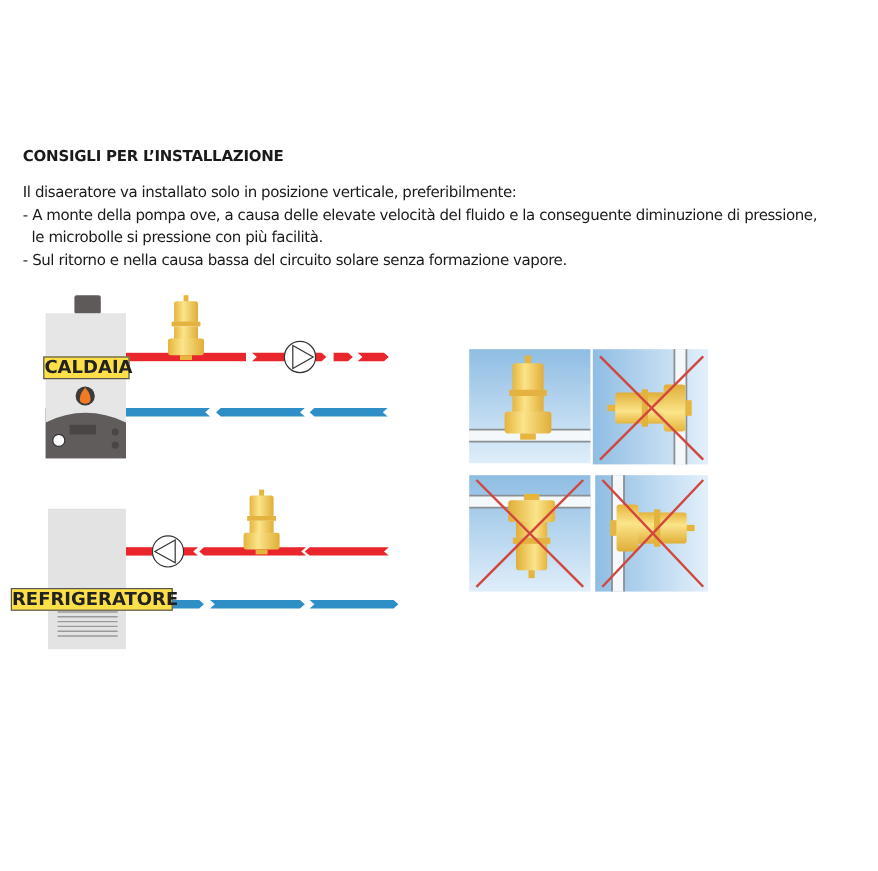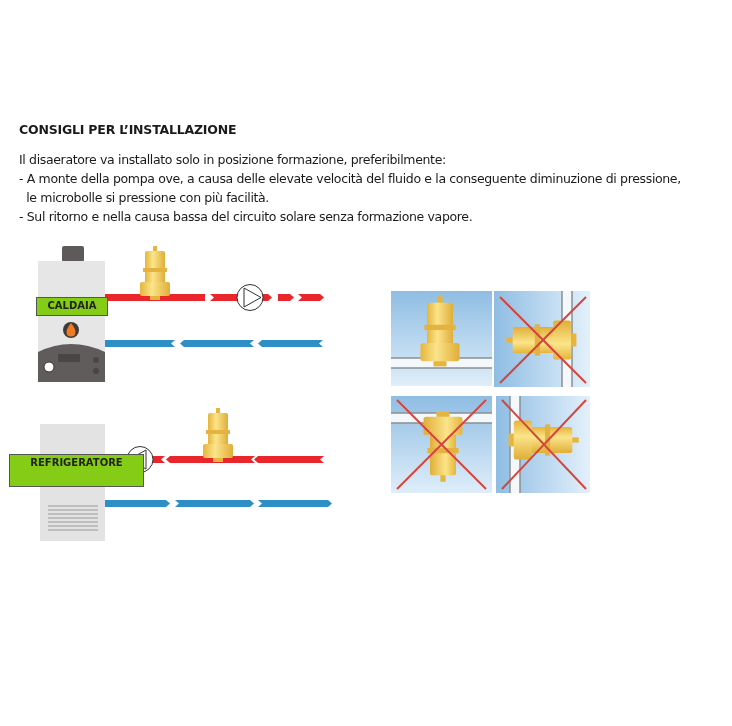--- a/index.html
+++ b/index.html
@@ -1,29 +1,29 @@
 <!DOCTYPE html>
 <html><head>
 <meta charset="utf-8">
 <style>
   html, body { margin:0; padding:0; background:#ffffff; }
   body { width:732px; height:726px; position:relative; overflow:hidden;
          font-family:"DejaVu Sans", sans-serif; color:#1a1a1a; }
   .abs { position:absolute; }
   .heading { left:19px; top:122px; font-size:12.5px; letter-spacing:-0.2px;font-weight:bold; }
   .para { left:19px; top:150px; font-size:12.5px; line-height:19px; letter-spacing:-0.35px; white-space:pre; }
-  .label-box { background:#84cc16; border:1.5px solid #555; font-weight:bold; font-size:10px;
+  .label-box { background:#fde047; border:1.5px solid #555; font-weight:bold; font-size:15px;
                color:#222; text-align:center; box-sizing:border-box; }
   svg { position:absolute; left:0; top:0; }
 </style>
 </head>
 <body>
 
 <div class="abs heading">CONSIGLI PER L’INSTALLAZIONE</div>
-<div class="abs para"><span>Il disaeratore va installato solo in posizione formazione, preferibilmente:</span>
+<div class="abs para"><span>Il disaeratore va installato solo in posizione verticale, preferibilmente:</span>
 <span>- A monte della pompa ove, a causa delle elevate velocità del fluido e la conseguente diminuzione di pressione,</span>
 <span>  le microbolle si pressione con più facilità.</span>
 <span>- Sul ritorno e nella causa bassa del circuito solare senza formazione vapore.</span></div>
 
 <svg width="732" height="726">
   <defs>
     <linearGradient id="brass" x1="0" x2="1" y1="0" y2="0">
       <stop offset="0" stop-color="#e5b53c"></stop>
         <stop offset="0.4" stop-color="#fbe48a"></stop>
         <stop offset="1" stop-color="#e0ae38"></stop>
@@ -148,13 +148,13 @@
     <line x1="520" y1="396" x2="520" y2="493" stroke="#8a8f94" stroke-width="1.5"></line>
     <g transform="translate(545,440) rotate(90) scale(1.3)">
         <use href="#valveV"></use>
       </g>
     <line x1="502" y1="400" x2="586" y2="489" stroke="#d2463e" stroke-width="2"></line>
     <line x1="586" y1="400" x2="502" y2="489" stroke="#d2463e" stroke-width="2"></line>
   </g>
 </svg>
 
 <div class="abs label-box" style="left:36px; top:297px; width:72px; height:19px; line-height:16px;">CALDAIA</div>
-<div class="abs label-box" style="left:9px; top:454px; width:135px; height:33px; line-height:16px;">REFRIGERATORE</div>
+<div class="abs label-box" style="left:9px; top:490px; width:135px; height:19px; line-height:16px;">REFRIGERATORE</div>
 
 </body></html>

